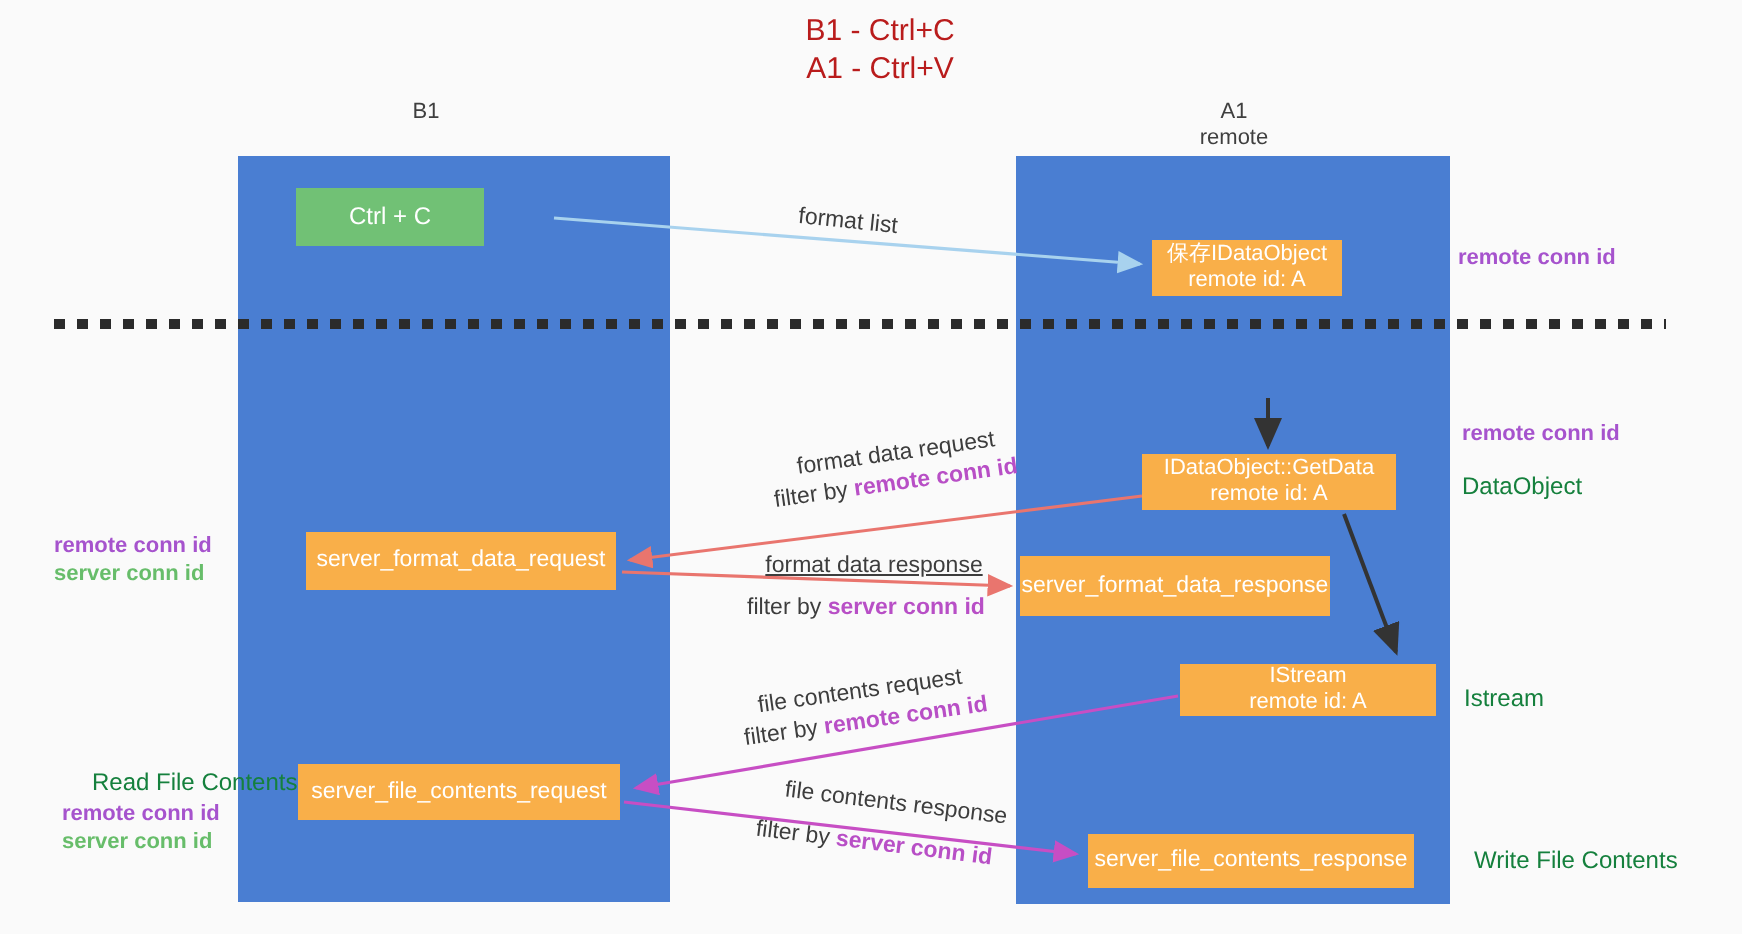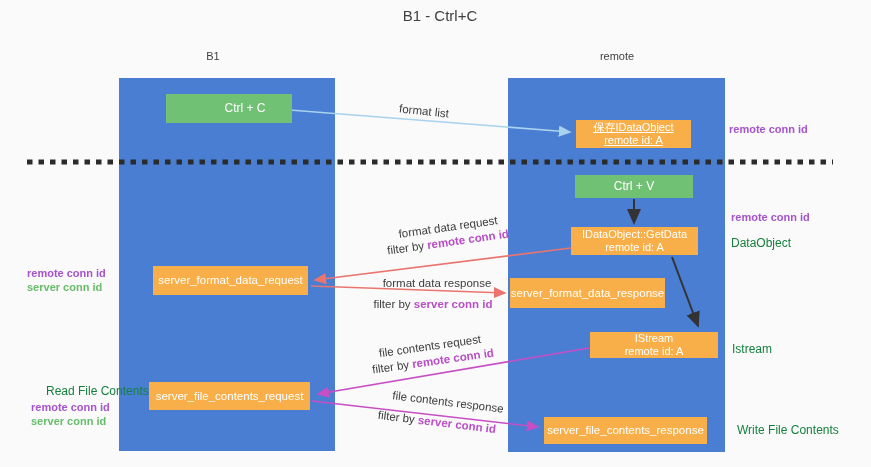--- a/index.html
+++ b/index.html
@@ -4,43 +4,45 @@
 <style>
   html,body{margin:0;padding:0;}
   body{font-family:"Liberation Sans","DejaVu Sans",sans-serif;background:#f2f2f2;}
   #stage{position:relative;width:871px;height:467px;background:#fafafa;overflow:hidden;}
   .abs{position:absolute;}
   .lane{background:#4a7ed2;}
   .node{position:absolute;color:#ffffff;display:flex;flex-direction:column;align-items:center;justify-content:center;text-align:center;line-height:13px;}
   .node.green{background:#71c175;font-size:12px;}
   .node.orange{background:#f9af49;font-size:11px;}
   .node.single{font-size:11.5px;}
-  .title{font-size:15px;line-height:19px;color:#404040;text-align:center;}
+  .title{font-size:15px;line-height:19px;color:#b91c1c;text-align:center;}
   .lanehead{font-size:11px;line-height:13px;color:#3f3f3f;text-align:center;}
   .lbl{font-size:11px;font-weight:bold;white-space:nowrap;}
   .purple{color:#a653cd;}
   .greent{color:#67bd6a;}
   .plain{font-size:12px;font-weight:normal;color:#15803d;white-space:nowrap;}
   .alabel{position:absolute;font-size:11.5px;color:#3d3d3d;white-space:nowrap;transform-origin:center center;}
   .alabel .hl{font-weight:bold;color:#b84fc6;}
   svg{position:absolute;left:0;top:0;pointer-events:none;}
 </style>
 </head>
 <body>
 
 <div id="stage">
 
   <div class="abs title" style="left:300px;top:6px;width:280px;">
     <div>B1 - Ctrl+C</div>
+    <div>A1 - Ctrl+V</div>
   </div>
 
   <div class="abs lanehead" style="left:133px;top:50px;width:160px;">
     <div>B1</div>
   </div>
   <div class="abs lanehead" style="left:537px;top:50px;width:160px;">
+    <div>A1</div>
     <div>remote</div>
   </div>
 
   <div class="abs lane" style="left:119px;top:78px;width:216px;height:373px;"></div>
   <div class="abs lane" style="left:508px;top:78px;width:217px;height:374px;"></div>
 
   <svg width="871" height="467">
     <defs>
       <marker id="m-blue" markerWidth="9" markerHeight="8" refX="7" refY="3.5" orient="auto">
           <path d="M0,0 L8,3.5 L0,7 z" fill="#a8d2ee"></path>
@@ -58,32 +60,29 @@
     <line x1="27" y1="162" x2="833" y2="162" stroke="#2b2b2b" stroke-width="5" stroke-dasharray="5.5 6"></line>
     <line x1="277" y1="109" x2="570" y2="132" stroke="#a8d2ee" stroke-width="1.6" marker-end="url(#m-blue)"></line>
     <line x1="634" y1="199" x2="634" y2="223" stroke="#333333" stroke-width="2" marker-end="url(#m-black)"></line>
     <line x1="672" y1="257" x2="698" y2="326" stroke="#333333" stroke-width="2" marker-end="url(#m-black)"></line>
     <line x1="571" y1="248" x2="315" y2="280" stroke="#e9756e" stroke-width="1.6" marker-end="url(#m-red)"></line>
     <line x1="311" y1="286" x2="505" y2="293" stroke="#e9756e" stroke-width="1.6" marker-end="url(#m-red)"></line>
     <line x1="589" y1="348" x2="318" y2="394" stroke="#c74ec4" stroke-width="1.6" marker-end="url(#m-mag)"></line>
     <line x1="312" y1="401" x2="538" y2="427" stroke="#c74ec4" stroke-width="1.6" marker-end="url(#m-mag)"></line>
   </svg>
 
-  <div class="node green" style="left:166px;top:94px;width:94px;height:29px;padding-left:32px;">
+  <div class="node green" style="left:148px;top:94px;width:94px;height:29px;">
     <div>Ctrl + C</div>
   </div>
 
-  <div class="node orange" style="left:576px;top:120px;width:115px;height:28px;text-decoration:underline;">
+  <div class="node orange" style="left:576px;top:120px;width:95px;height:28px;">
     <div>保存IDataObject</div>
     <div>remote id: A</div>
   </div>
 
-  <div class="node green" style="left:575px;top:175px;width:118px;height:23px;">
-    <div>Ctrl + V</div>
-  </div>
 
   <div class="node orange" style="left:571px;top:227px;width:127px;height:28px;">
     <div>IDataObject::GetData</div>
     <div>remote id: A</div>
   </div>
 
   <div class="node orange single" style="left:510px;top:278px;width:155px;height:30px;">
     <div>server_format_data_response</div>
   </div>
 
@@ -116,21 +115,21 @@
   <div class="abs lbl purple" style="left:31px;top:401px;">remote conn id</div>
   <div class="abs lbl greent" style="left:31px;top:415px;">server conn id</div>
 
   <div class="alabel" style="left:424px;top:111px;transform:translate(-50%,-50%) rotate(6deg);">format list</div>
 
   <div class="alabel" style="left:448px;top:227px;transform:translate(-50%,-50%) rotate(-8deg);">format data request</div>
   <div class="alabel" style="left:448px;top:242px;transform:translate(-50%,-50%) rotate(-8deg);">
     <span>filter by </span><span class="hl">remote conn id</span>
   </div>
 
-  <div class="alabel" style="left:437px;top:283px;transform:translate(-50%,-50%);">format data response</div>
+  <div class="alabel" style="left:437px;top:283px;transform:translate(-50%,-50%);text-decoration:underline;">format data response</div>
   <div class="alabel" style="left:433px;top:304px;transform:translate(-50%,-50%);">
     <span>filter by </span><span class="hl">server conn id</span>
   </div>
 
   <div class="alabel" style="left:430px;top:346px;transform:translate(-50%,-50%) rotate(-8deg);">file contents request</div>
   <div class="alabel" style="left:433px;top:361px;transform:translate(-50%,-50%) rotate(-8deg);">
     <span>filter by </span><span class="hl">remote conn id</span>
   </div>
 
   <div class="alabel" style="left:448px;top:402px;transform:translate(-50%,-50%) rotate(7deg);">file contents response</div>

